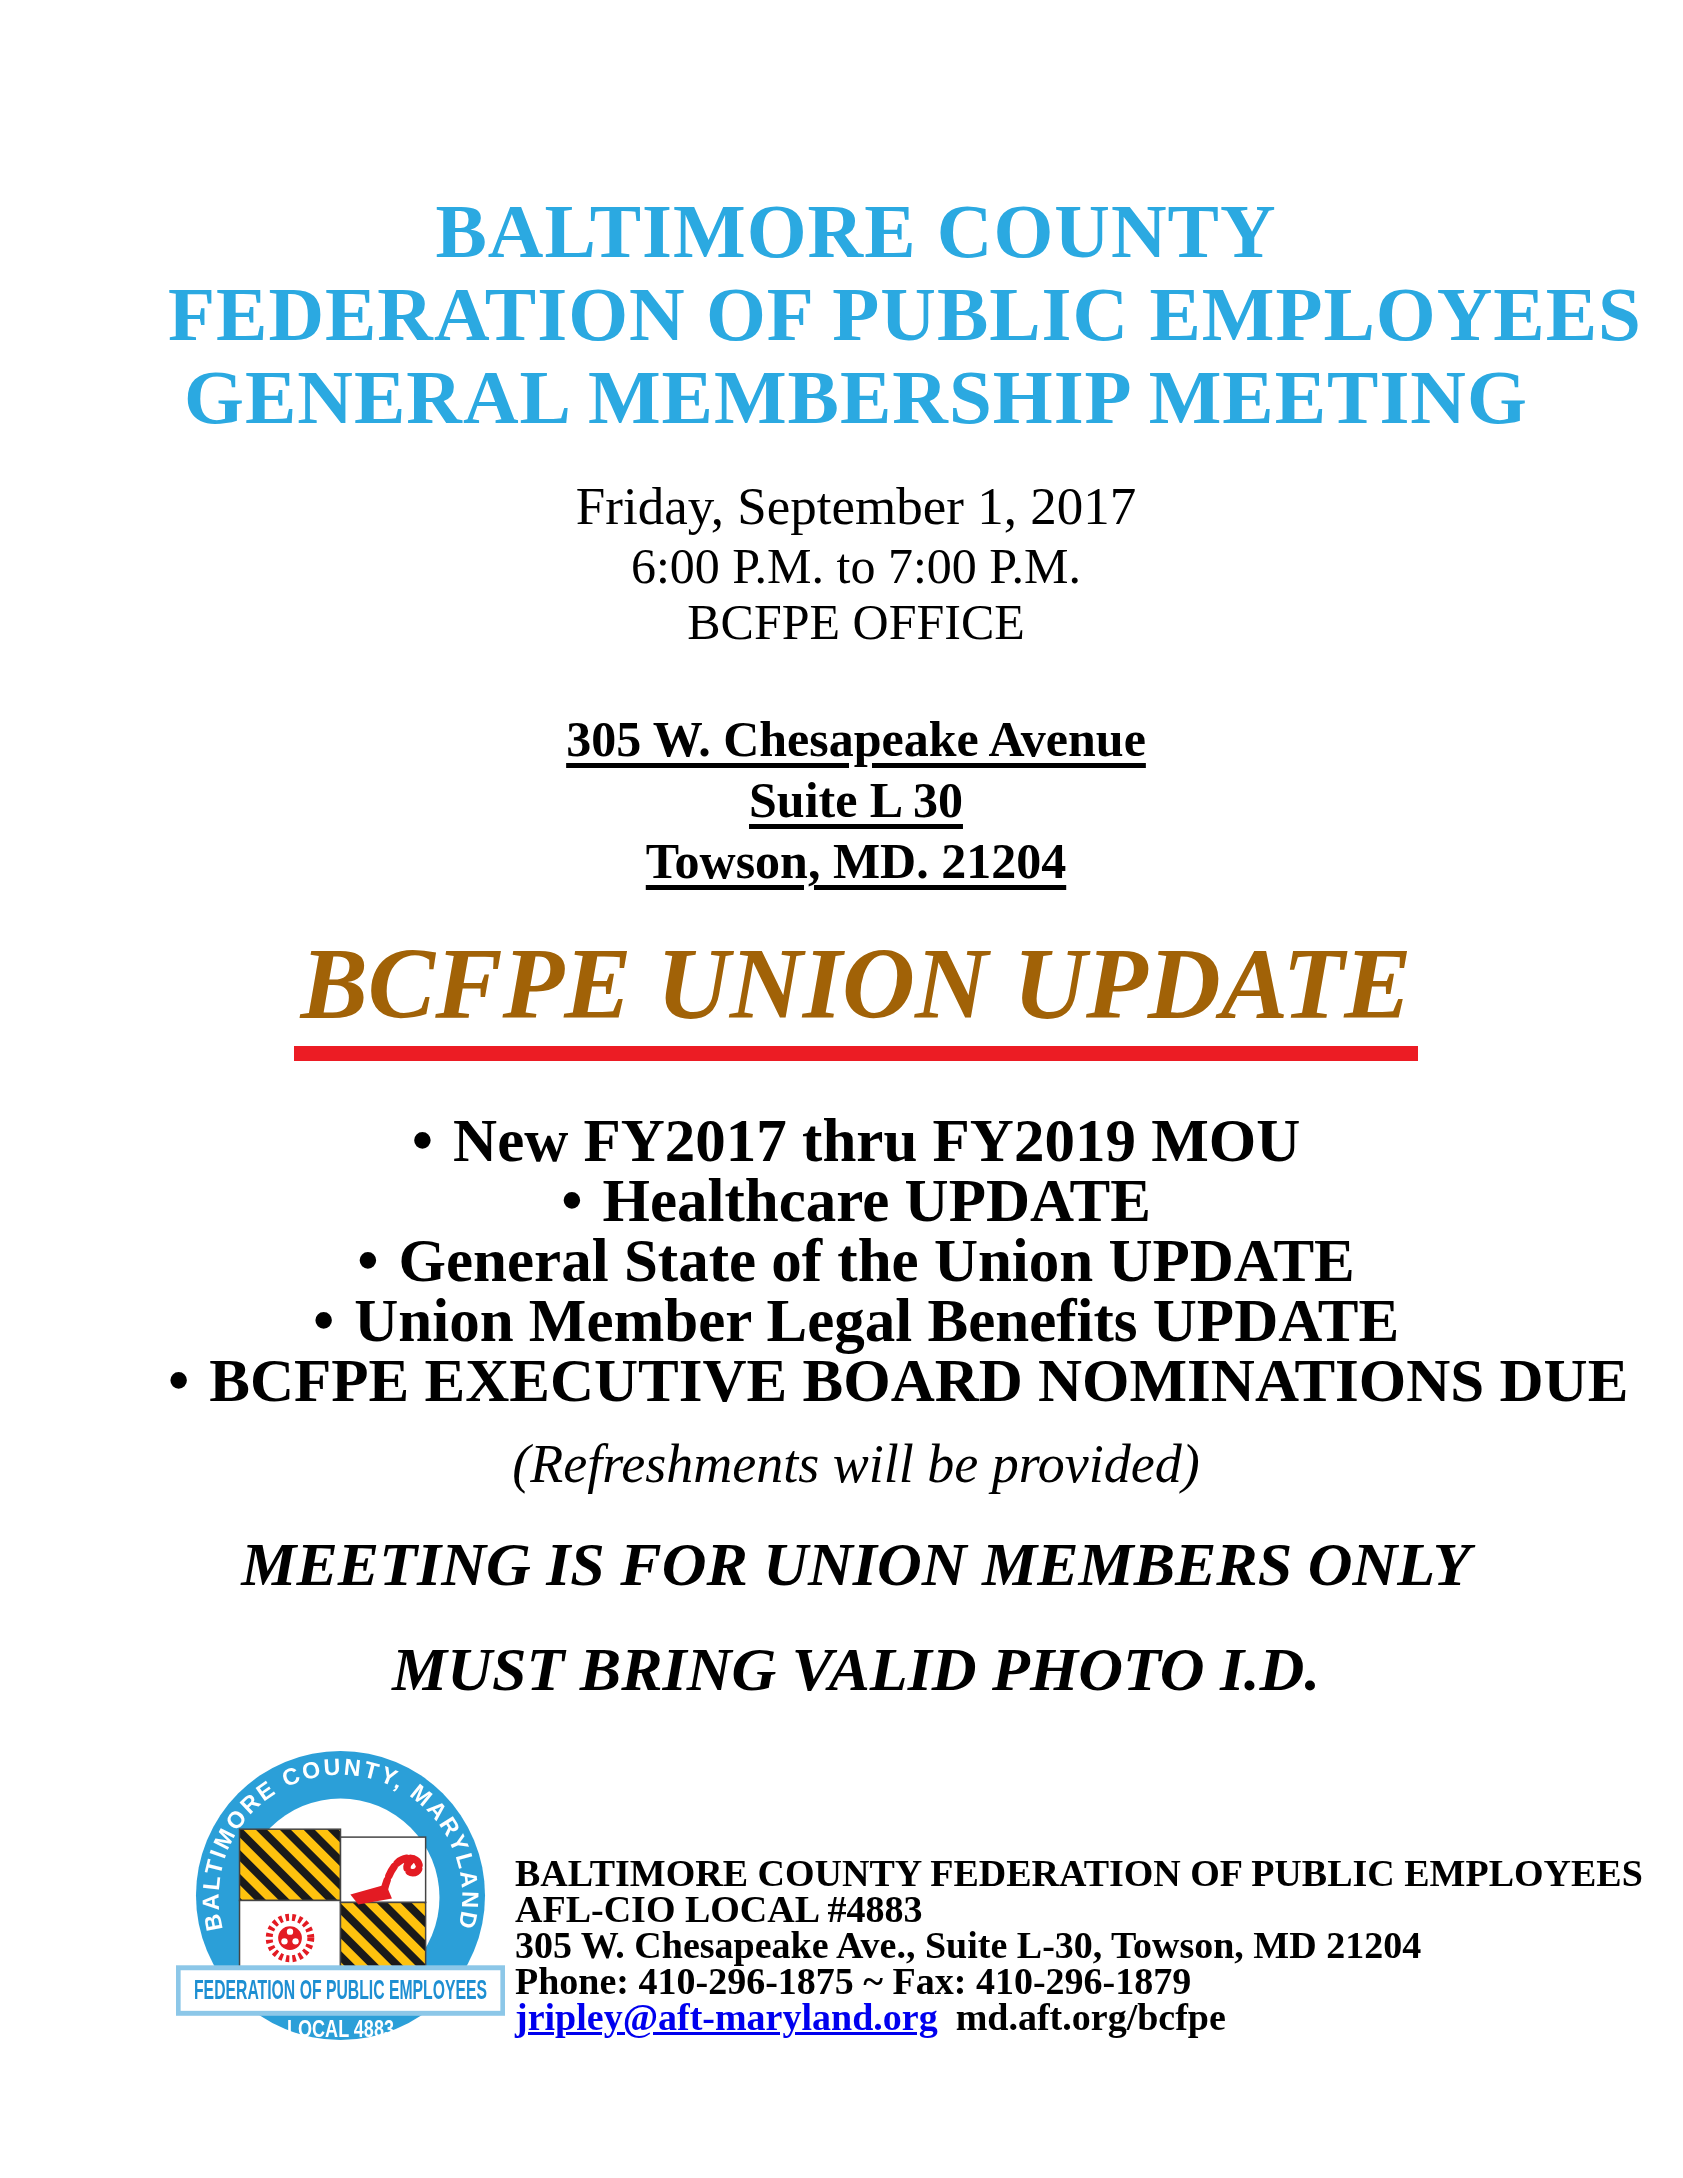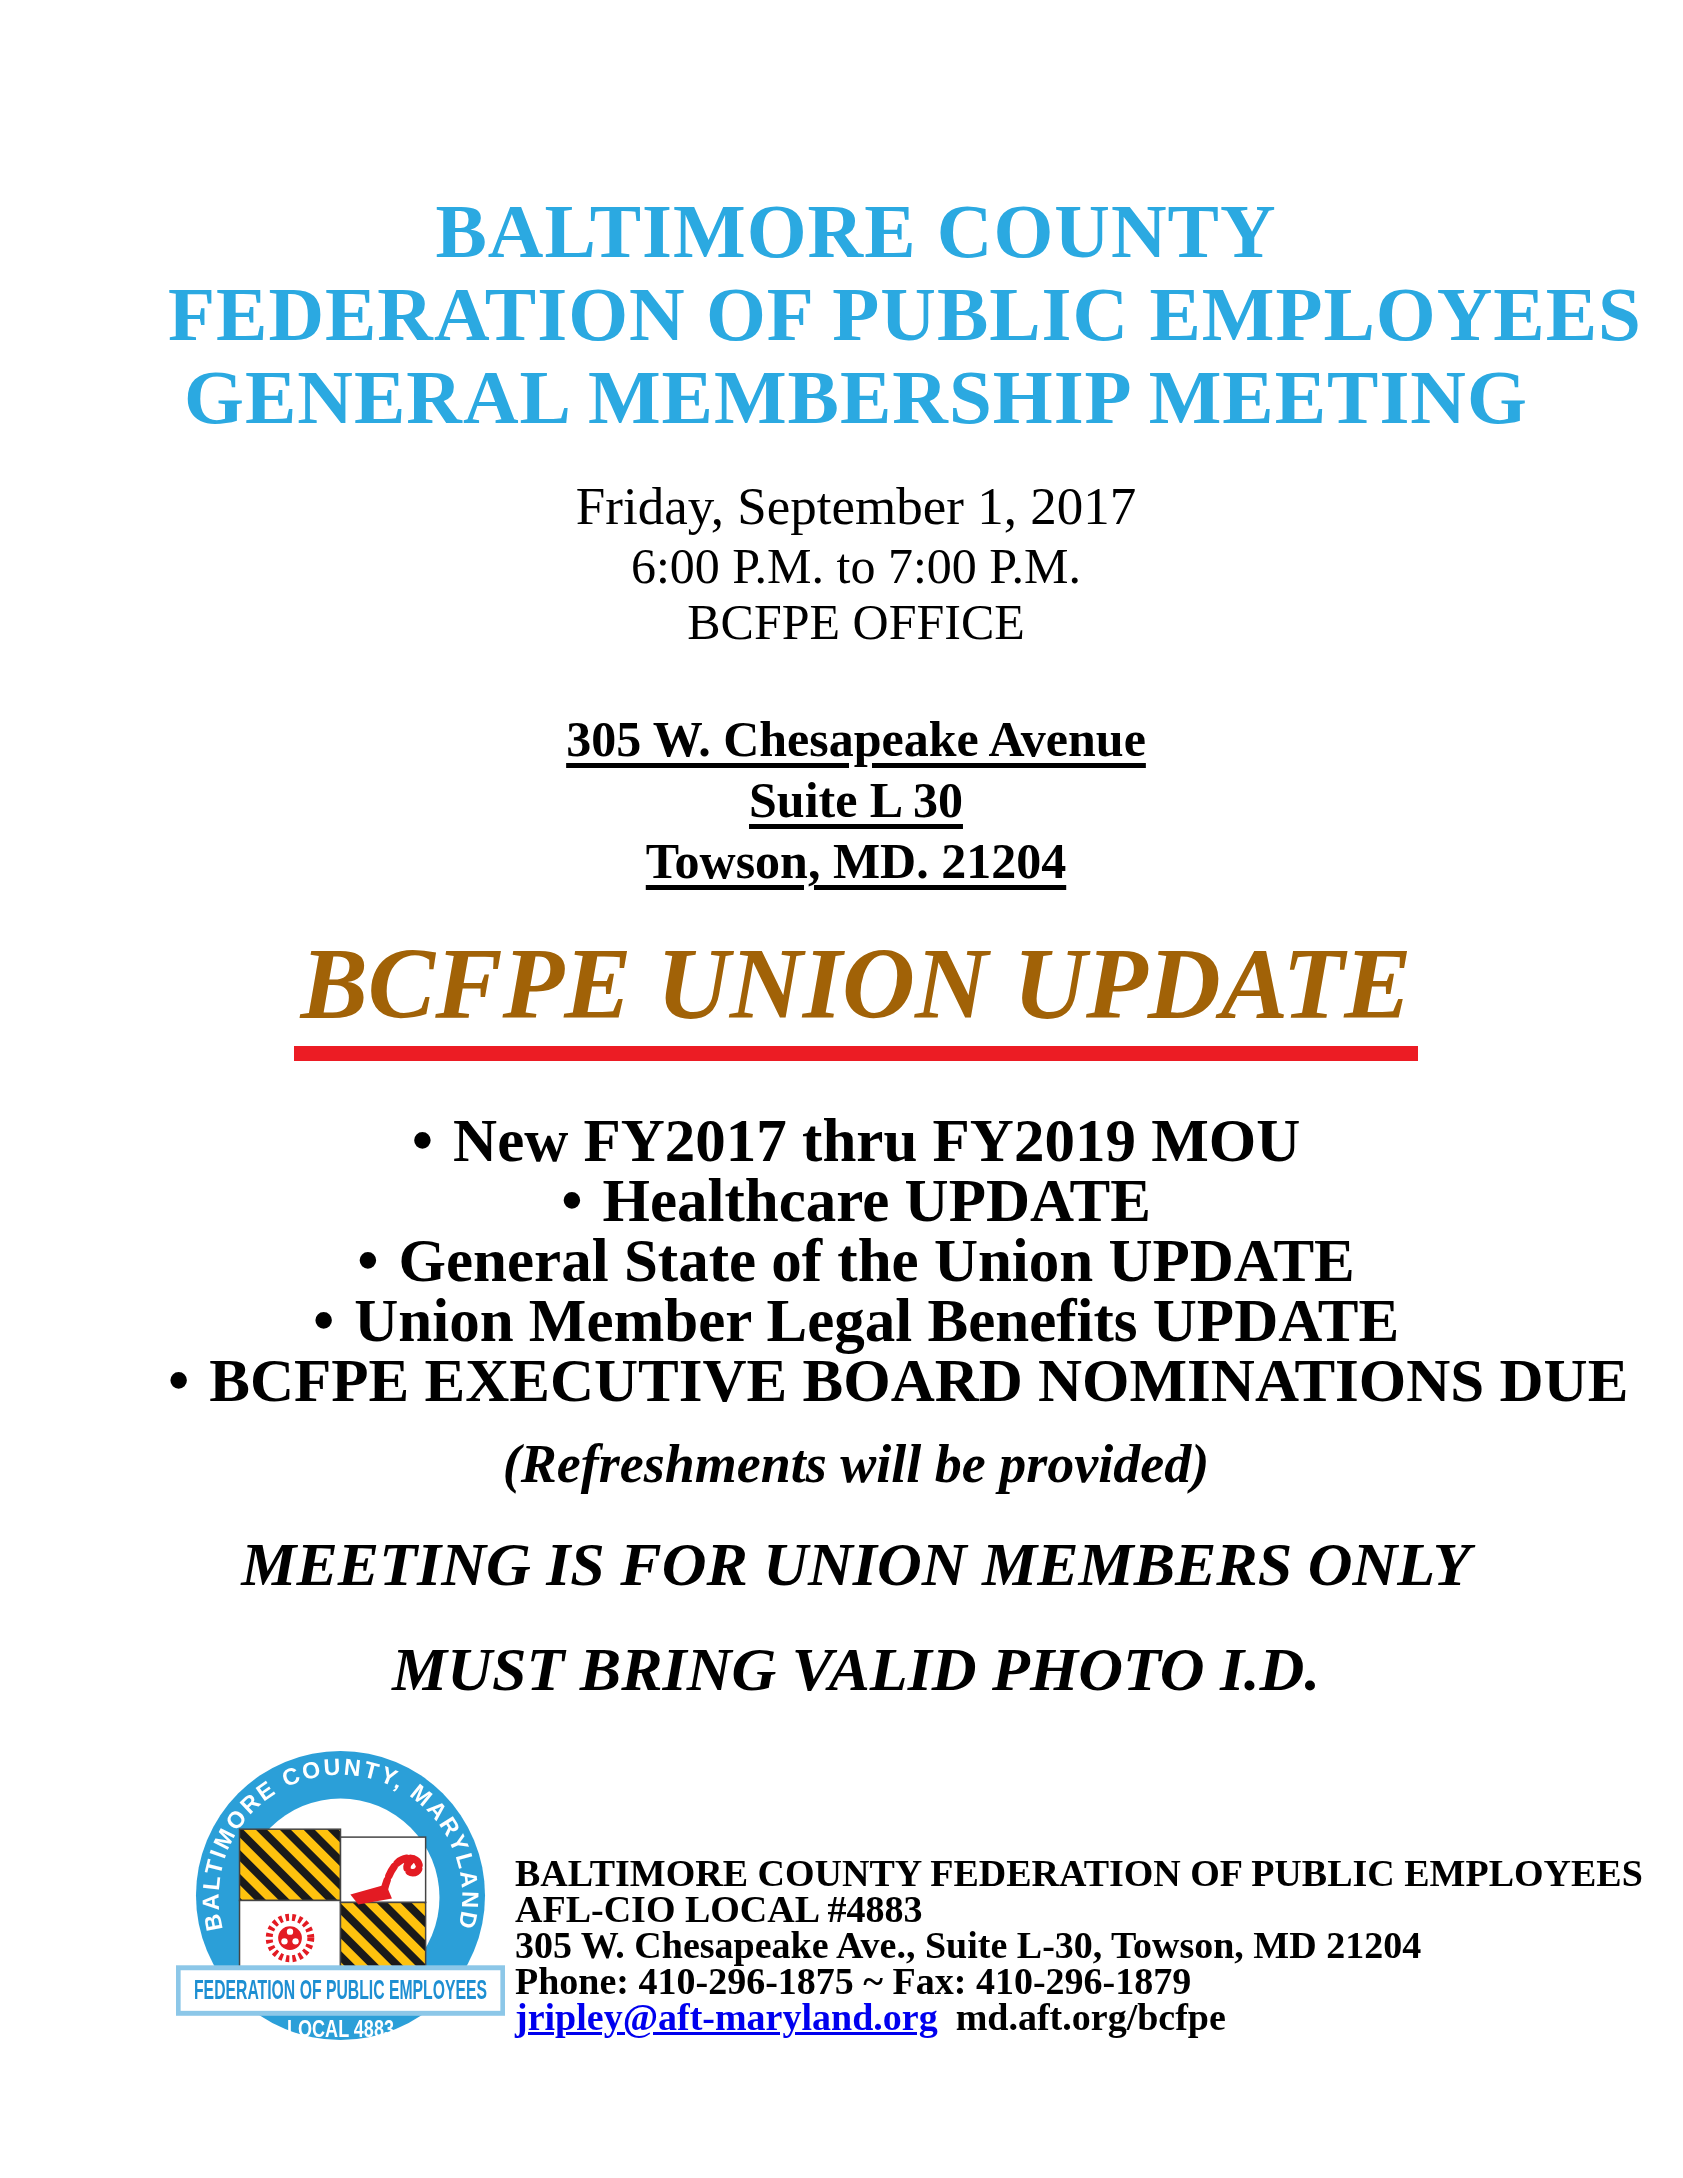--- a/index.html
+++ b/index.html
@@ -61,21 +61,21 @@
   .agenda-block { top: 1111px; }
   .bullet-line {
     font-size: 61px;
     line-height: 60px;
     font-weight: bold;
     white-space: nowrap;
   }
   .bullet-glyph { margin-right: 20px; }
   
   .refreshments-block { top: 1432px; }
-  .refreshments-line { font-size: 54px; line-height: 65px; font-weight: bold; font-style: italic; text-align: center; }
+  .refreshments-line { font-size: 54px; line-height: 65px; font-weight: normal; font-style: italic; text-align: center; }
   .members-block { top: 1529px; }
   .photoid-block { top: 1634px; }
   .big-italic-line { font-size: 62px; line-height: 71px; font-weight: bold; font-style: italic; white-space: nowrap; }
   
   .logo-wrap {
     position: absolute;
     left: 176px;
     top: 1750px;
     width: 329px;
     height: 293px;

